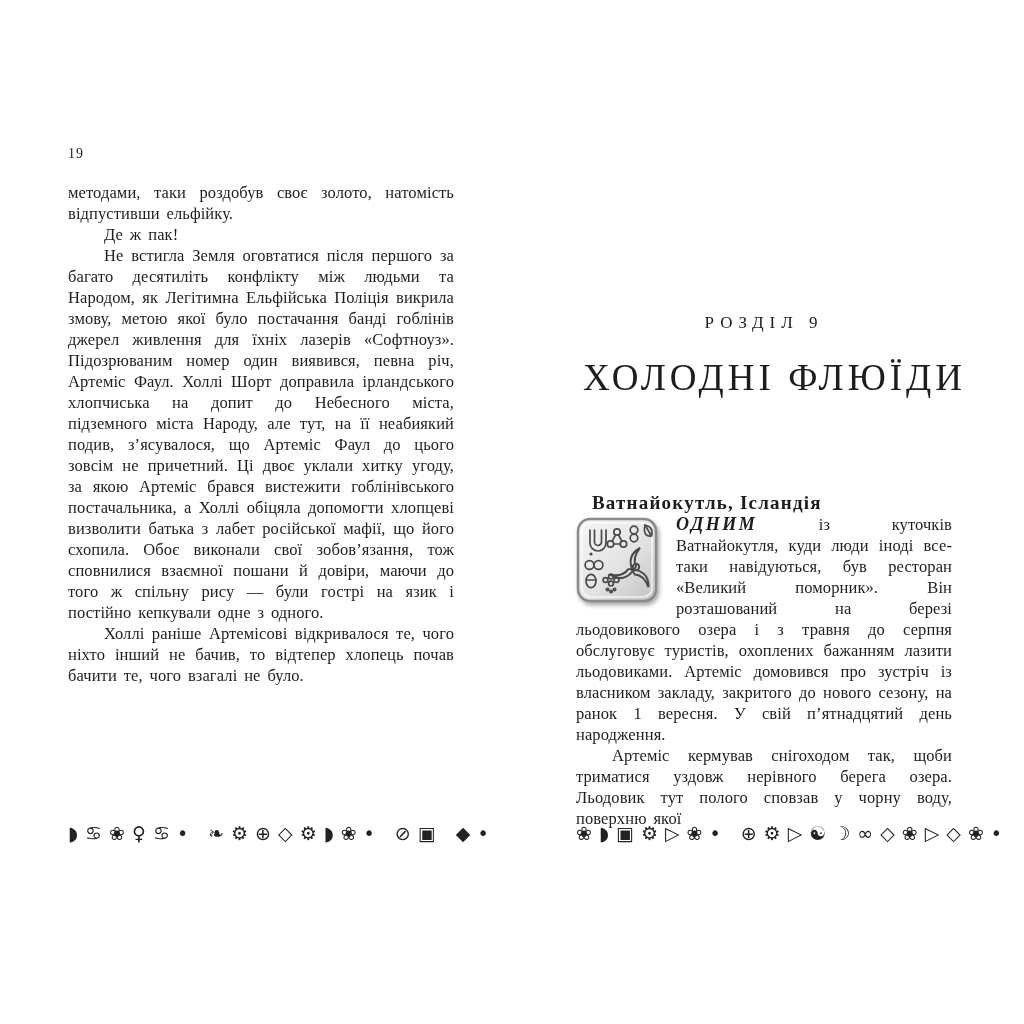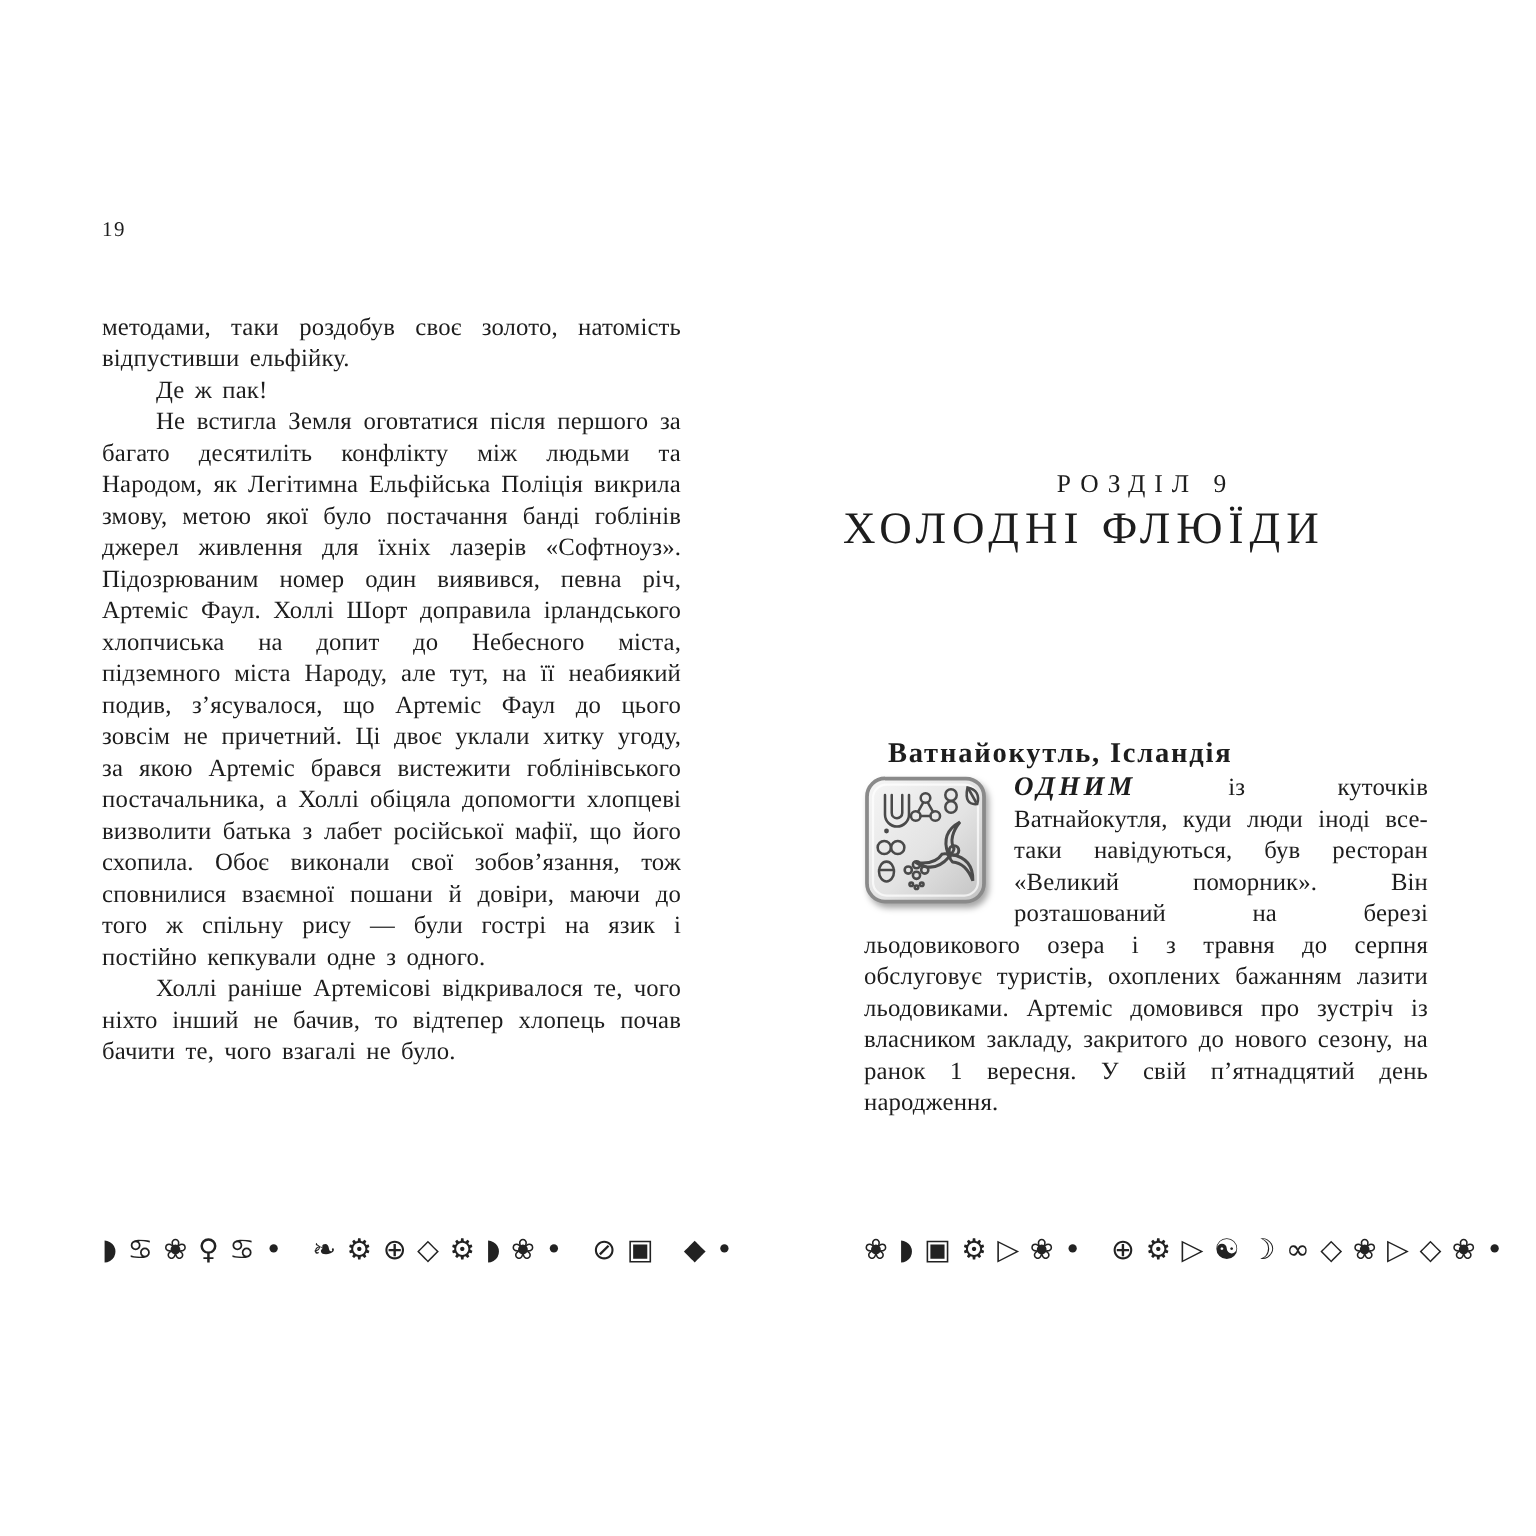--- a/index.html
+++ b/index.html
@@ -13,21 +13,21 @@
   .page{position:absolute;top:0;bottom:0;}
   .page-left{left:68px;width:386px;}
   .page-right{left:576px;width:376px;}
 
   .page-number{
     position:absolute;top:146px;left:0;
     font-size:14px;letter-spacing:1px;
   }
 
   .body-text{position:absolute;left:0;right:0;}
-  .page-left .body-text{top:182px;margin-top:25px;}
+  .page-left .body-text{top:182px;}
   .body-text p{
     margin:0;
     font-size:16.5px;line-height:21px;
     text-align:justify;
     word-spacing:0.16em;
     letter-spacing:0.1px;
   }
   .body-text p.indent{text-indent:36px;}
 
   .gnommish-row{
@@ -39,23 +39,23 @@
     color:#222;
   }
 
   .chapter-label{
     position:absolute;top:313px;left:0;right:0;
     text-align:center;
     font-size:17px;letter-spacing:6px;
     font-weight:normal;margin:0;
   }
   .chapter-title{
-    position:absolute;top:336px;left:-14px;right:-14px;
-    text-align:left;
-    font-size:30px;letter-spacing:4px;
+    position:absolute;top:356px;left:-14px;right:-14px;
+    text-align:right;
+    font-size:37px;letter-spacing:4px;
     font-weight:normal;margin:0;
   }
   .location-heading{
     position:absolute;top:476px;left:0;right:0;
     font-size:19px;font-weight:bold;letter-spacing:1.2px;
     margin:16px;
   }
   .page-right .body-text{top:514px;}
 
   .seal-badge{
@@ -140,16 +140,19 @@
               <path d="M56 52 Q51 38 64 31 Q56 41 60 49 Q59 53 56 52" transform="rotate(0,57,53)"></path>
               <path d="M56 52 Q51 38 64 31 Q56 41 60 49 Q59 53 56 52" transform="rotate(120,57,53)"></path>
               <path d="M56 52 Q51 38 64 31 Q56 41 60 49 Q59 53 56 52" transform="rotate(240,57,53)"></path>
               <circle cx="60" cy="50" r="3.2"></circle>
             </g>
           </g>
         </svg>
       </span><span class="lead-word">ОДНИМ</span>
       <span>із куточків Ватнайокутля, куди люди іноді все-таки навідуються, був ресторан «Великий поморник». Він розташований на березі льодовикового озера і з травня до серпня обслуговує туристів, охоплених бажанням лазити льодовиками. Артеміс домовився про зустріч із власником закладу, закритого до нового сезону, на ранок 1 вересня. У свій п’ятнадцятий день народження.</span>
     </p>
+    <div>
+        <p class="para indent">Артеміс кермував снігоходом так, щоби триматися уздовж нерівного берега озера. Льодовик тут полого сповзав у чорну воду, поверхню якої</p>
+      </div>
   </div>
 
   <div class="gnommish-row">❀◗▣⚙▷❀• ⊕⚙▷☯☽∞◇❀▷◇❀•</div>
 </div>
 
 </body></html>

